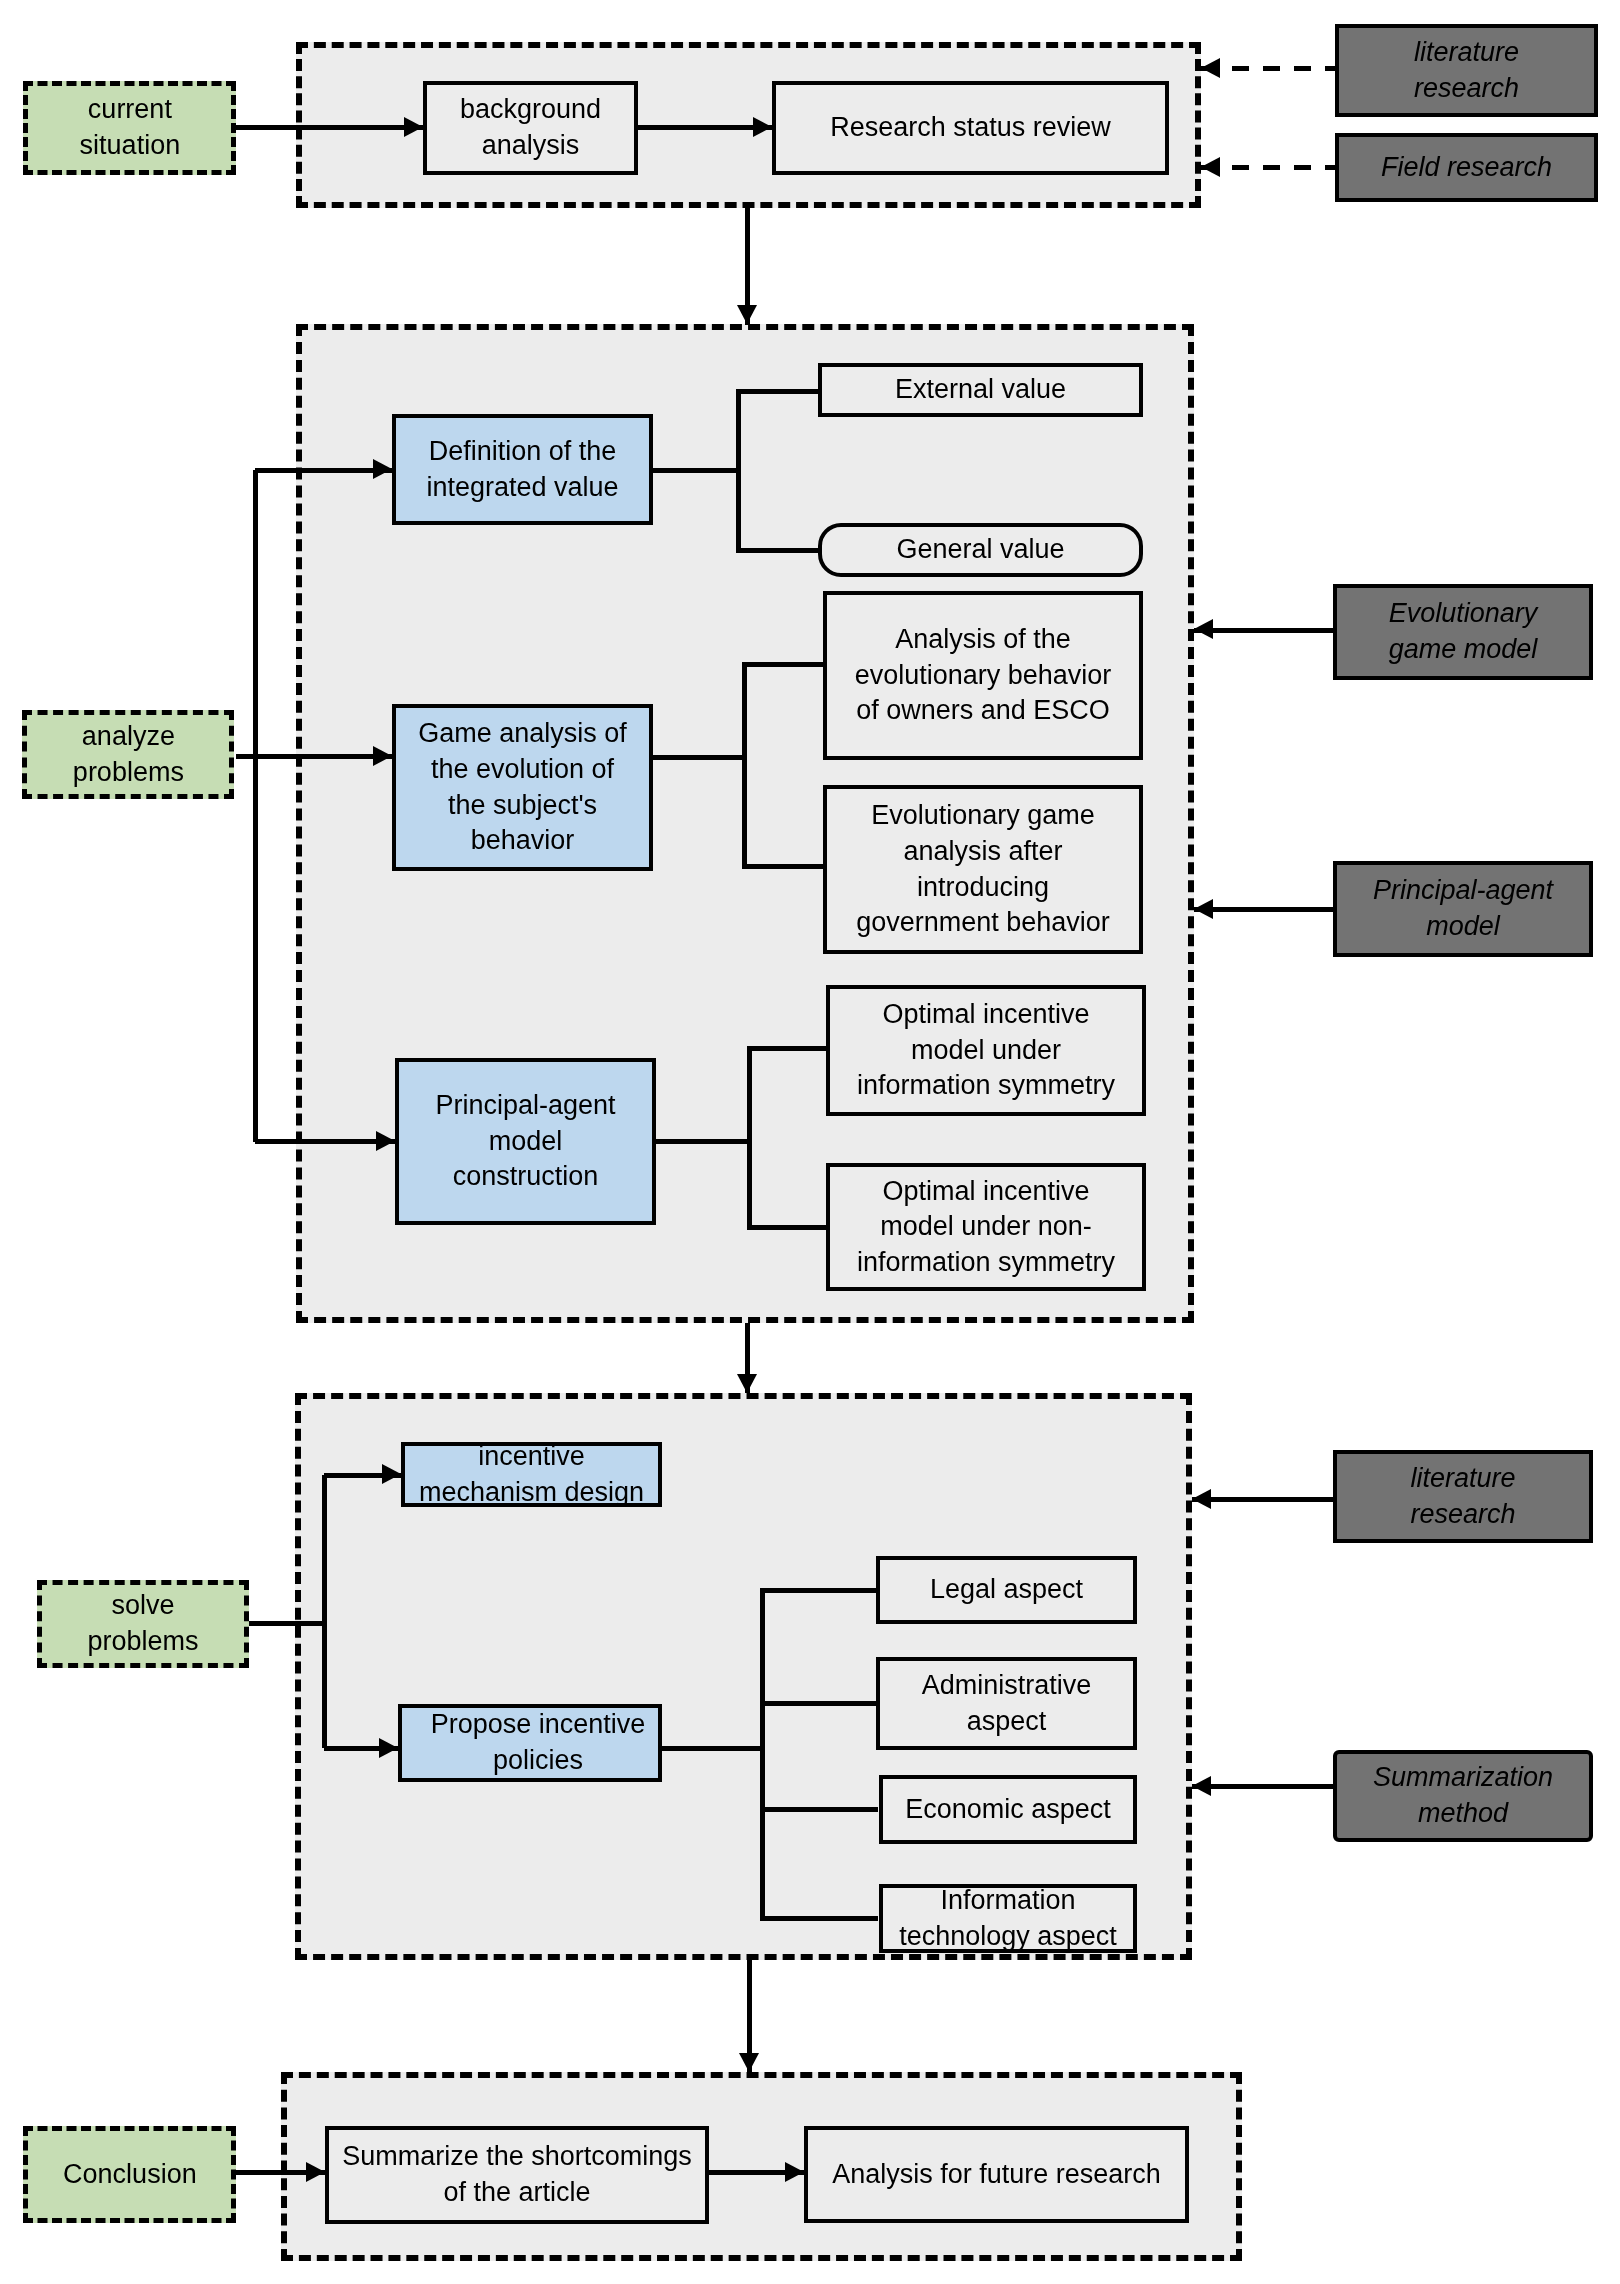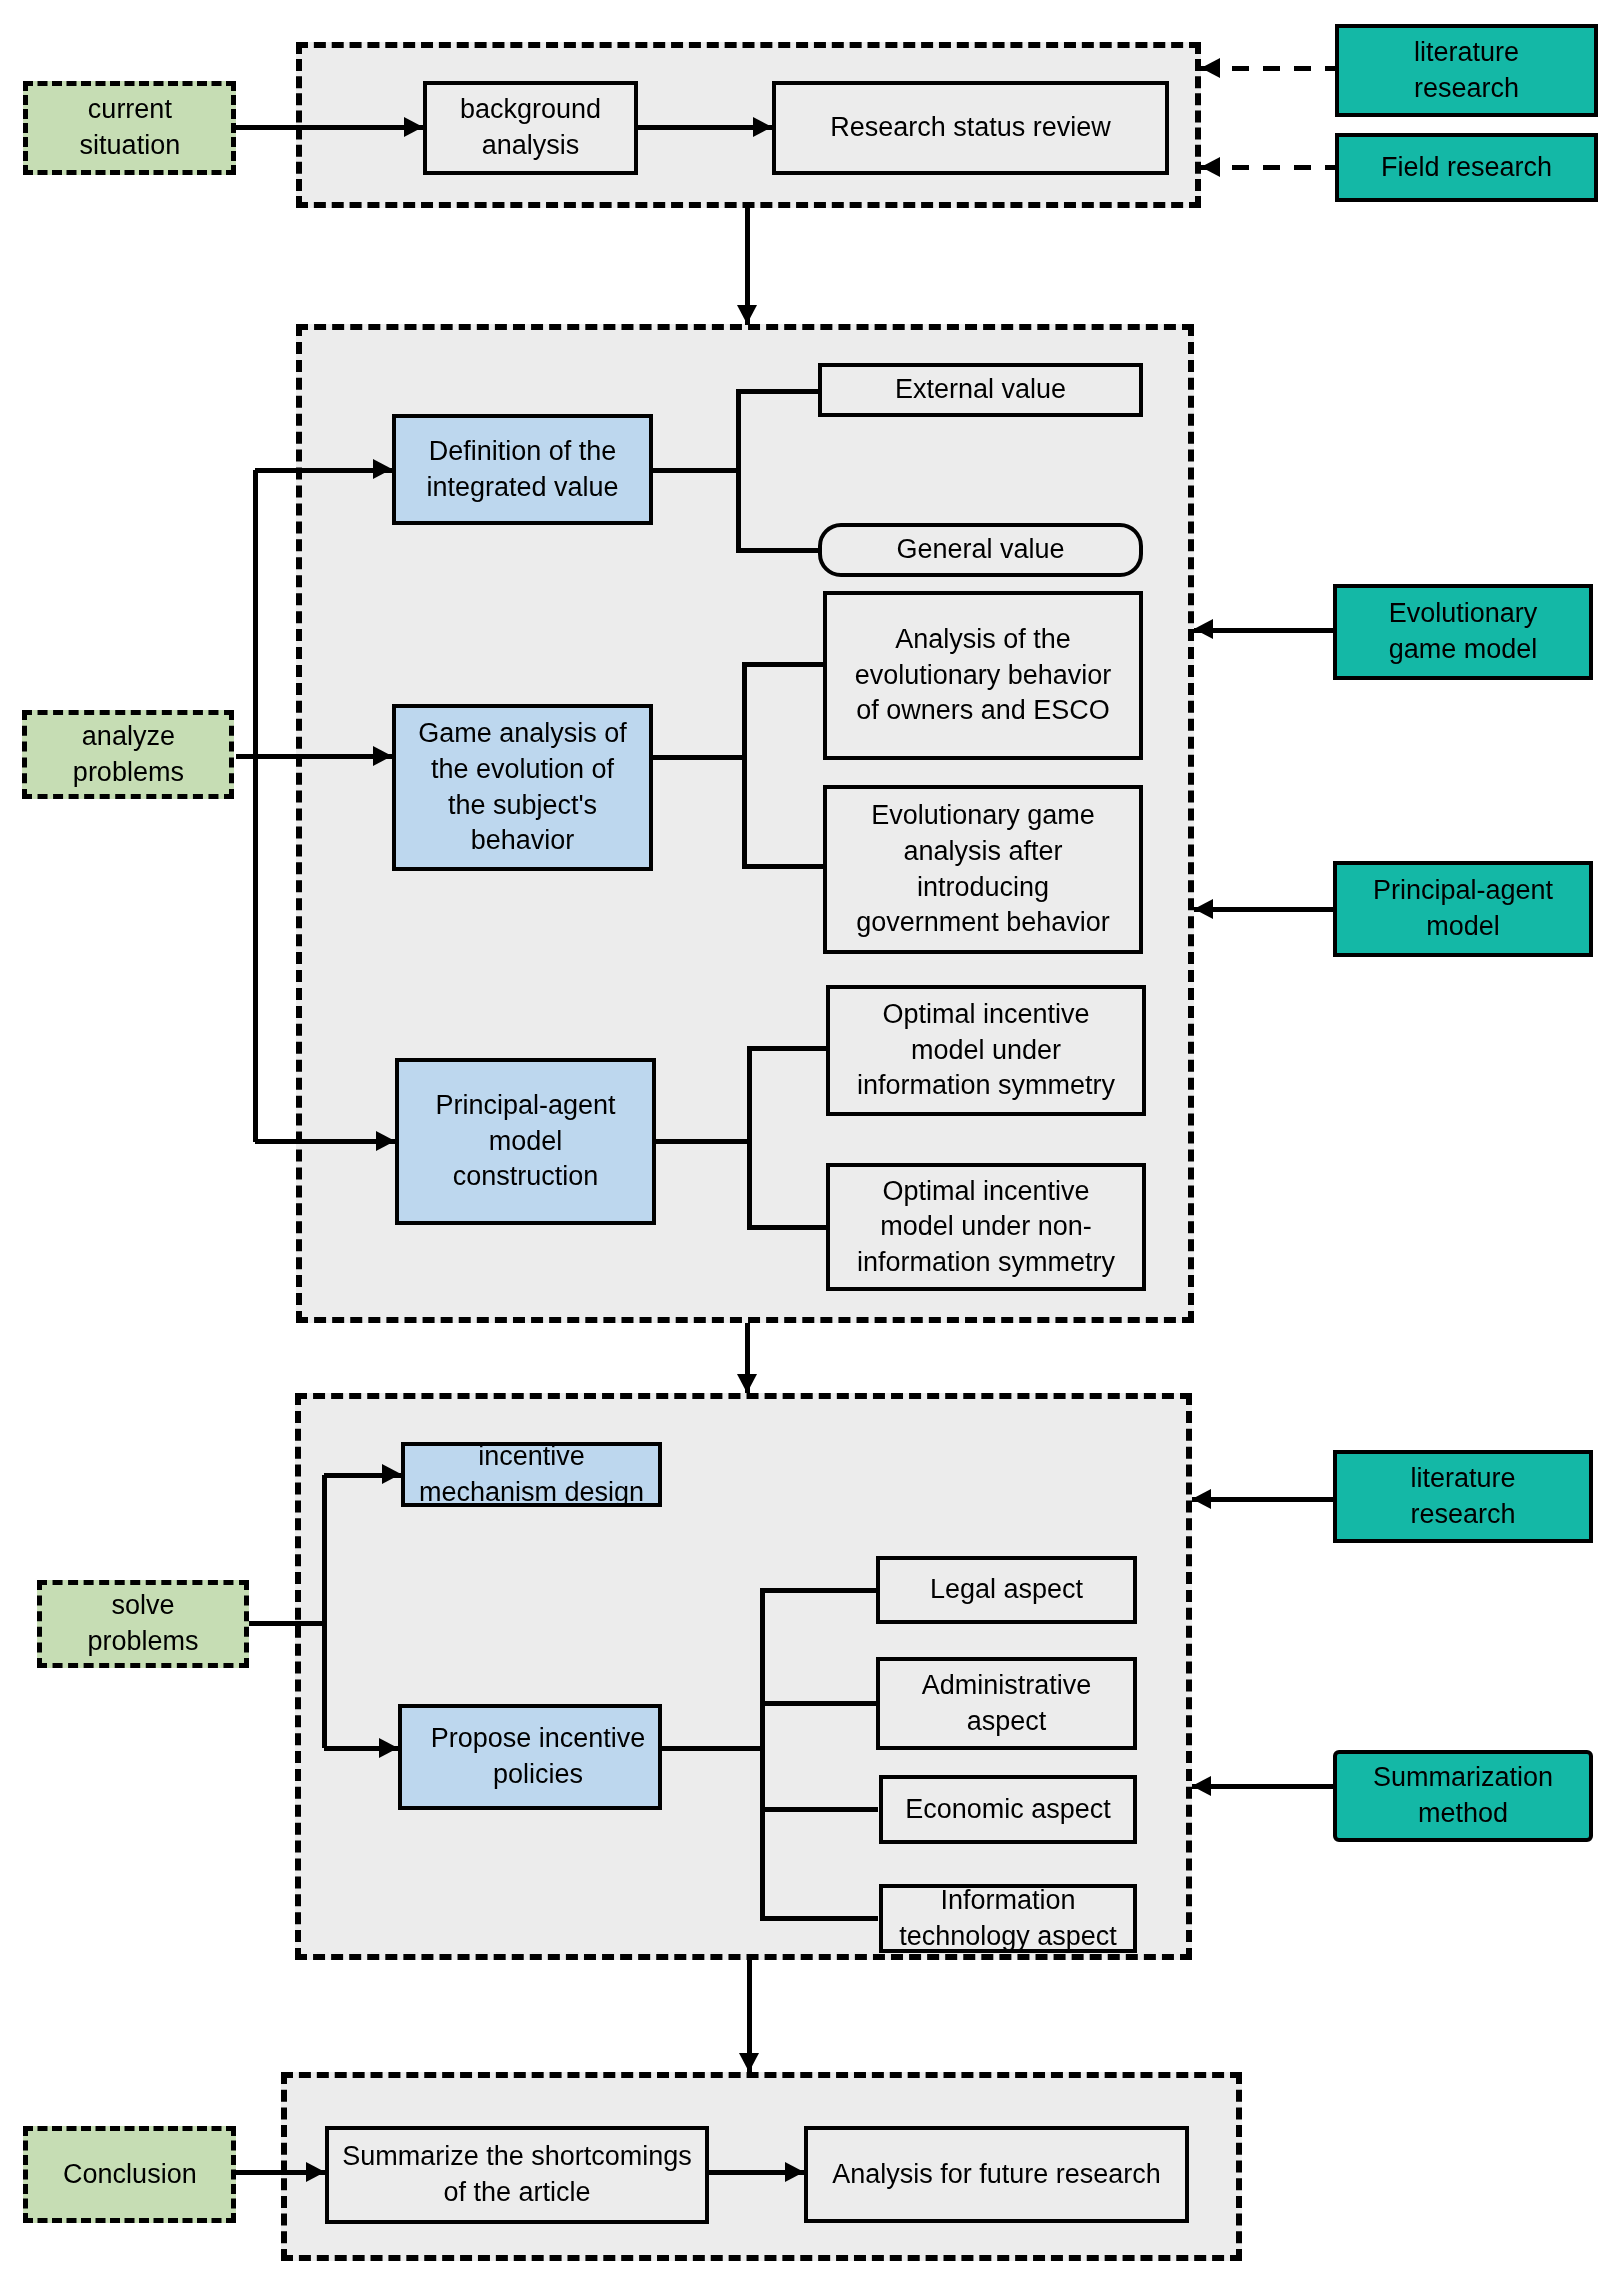--- a/index.html
+++ b/index.html
@@ -9,21 +9,21 @@
   }
   .container { position:absolute; background:#ececec; border:6.2px dashed #000; box-sizing:border-box; }
   .box {
     position:absolute; display:flex; align-items:center; justify-content:center;
     text-align:center; white-space:pre-line; font-size:27px; line-height:1.32;
     box-sizing:border-box; color:#000;
   }
   .plain  { background:#ececec; border:4.8px solid #000; }
   .green  { background:#c6ddb4; border:5.3px dashed #000; }
   .blue   { background:#bdd7ee; border:4.8px solid #000; }
-  .orange { background:#14b8a6; border:4.8px solid #000; }
+  .orange { background:#737373; border:4.8px solid #000;font-style:italic; }
   .hline { position:absolute; height:4.8px; background:#000; }
   .vline { position:absolute; width:4.8px; background:#000; }
   .hdash { position:absolute; height:4.8px;
            background:repeating-linear-gradient(90deg,#000 0 17px,transparent 17px 31px); }
   .ar { position:absolute; width:0; height:0; }
   .ar.r { border-top:10.5px solid transparent; border-bottom:10.5px solid transparent; border-left:19px solid #000; }
   .ar.l { border-top:10.5px solid transparent; border-bottom:10.5px solid transparent; border-right:19px solid #000; }
   .ar.d { border-left:10.5px solid transparent; border-right:10.5px solid transparent; border-top:19px solid #000; }
 </style>
 </head>
@@ -142,21 +142,21 @@
 model under
 information symmetry</div>
   <div class="box plain" style="left:826px;top:1163px;width:320px;height:128px;">Optimal incentive
 model under non-
 information symmetry</div>
 
   <div class="box green" style="left:37px;top:1580px;width:212px;height:88px;">solve
 problems</div>
   <div class="box blue" style="left:401px;top:1442px;width:261px;height:65px;">incentive
 mechanism design</div>
-  <div class="box blue" style="left:398px;top:1704px;width:264px;height:106px;padding-left:16px;">Propose incentive
+  <div class="box blue" style="left:398px;top:1704px;width:264px;height:78px;padding-left:16px;">Propose incentive
 policies</div>
   <div class="box plain" style="left:876px;top:1556px;width:261px;height:68px;">Legal aspect</div>
   <div class="box plain" style="left:876px;top:1657px;width:261px;height:93px;">Administrative
 aspect</div>
   <div class="box plain" style="left:879px;top:1775px;width:258px;height:69px;">Economic aspect</div>
   <div class="box plain" style="left:879px;top:1884px;width:258px;height:69px;">Information
 technology aspect</div>
   <div class="box orange" style="left:1333px;top:1450px;width:260px;height:93px;">literature
 research</div>
   <div class="box orange" style="left:1333px;top:1750px;width:260px;height:92px;border-radius:6px;">Summarization

